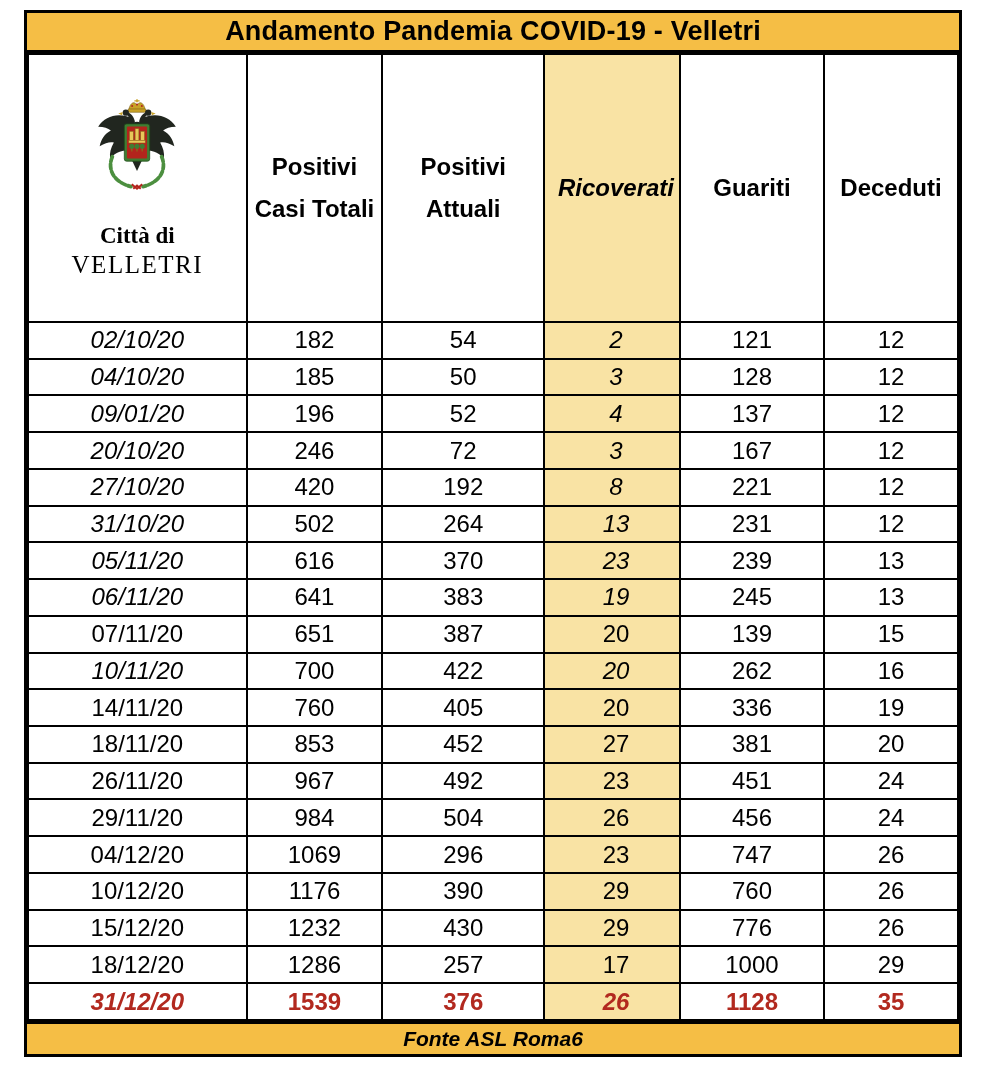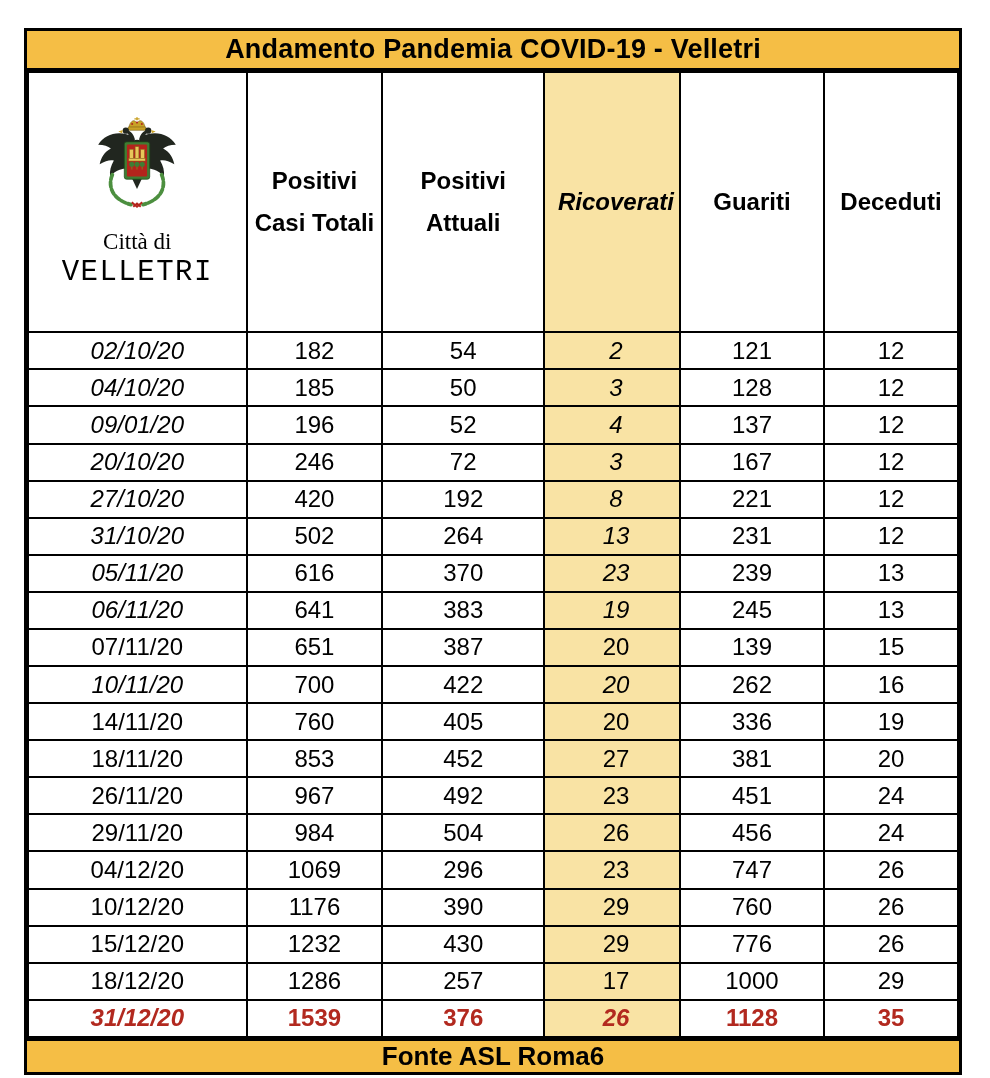--- a/index.html
+++ b/index.html
@@ -9,35 +9,35 @@
     --border-black:#000000;
   }
   *{box-sizing:border-box;margin:0;padding:0;}
   body{
     width:990px;height:1078px;background:#ffffff;
     font-family:"Liberation Sans",sans-serif;color:#000;
     overflow:hidden;
   }
   .canvas{position:relative;width:990px;height:1078px;background:#fff;}
   .sheet{
-    position:absolute;left:24px;top:28px;width:938px;height:1047px;
+    position:absolute;left:24px;top:10px;width:938px;height:1047px;
     border:3px solid var(--border-black);
     display:flex;flex-direction:column;background:#fff;
   }
   .title-bar{
     flex:0 0 40px;background:var(--band-orange);
     border-bottom:3px solid var(--border-black);
     display:flex;align-items:center;justify-content:center;
     font-size:27px;font-weight:600;letter-spacing:0.2px;
   }
   .footer-bar{
     flex:0 0 33px;background:var(--band-orange);
     border-top:3px solid var(--border-black);
     display:flex;align-items:center;justify-content:center;
-    font-size:26px;font-weight:600;
+    font-size:21px;font-weight:600;font-style:italic;
   }
   table{
     flex:1 1 auto;width:100%;height:100%;
     border-collapse:collapse;table-layout:fixed;
   }
   th,td{
     border:2px solid var(--border-black);
     text-align:center;vertical-align:middle;
     font-size:24px;overflow:hidden;
   }
@@ -47,25 +47,25 @@
   .yellow{background:var(--ricoverati-yellow);padding-left:8px;}
   tbody td{font-weight:400;}
   tbody tr.it td.date, tbody tr.it td.ricv{font-style:italic;}
   tbody tr.final td{color:var(--final-red);font-weight:700;}
   tbody tr.final td.date{font-style:italic;}
   tbody tr.final td.ricv{font-style:italic;font-weight:600;}
   .logo-cell{vertical-align:middle;}
   .logo-wrap{display:flex;flex-direction:column;align-items:center;justify-content:center;gap:2px;}
   .crest{width:112px;height:112px;}
   .city-prefix{
-    font-family:"Liberation Serif",serif;font-size:23px;font-weight:400;
-    line-height:1.15;white-space:nowrap;
+    font-family:"Liberation Serif",serif;font-size:23px;font-weight:700;
+    line-height:1.15;white-space:nowrap;margin-top:12px;
   }
   .city-name{
-    font-family:Liberation Mono, monospace;font-size:29px;font-weight:400;
+    font-family:Liberation Serif, serif;font-size:25px;font-weight:400;
     letter-spacing:1.5px;line-height:1.1;white-space:nowrap;
   }
 </style>
 </head>
 <body>
 
 <div class="canvas">
   <div class="sheet">
 
     <div class="title-bar">

